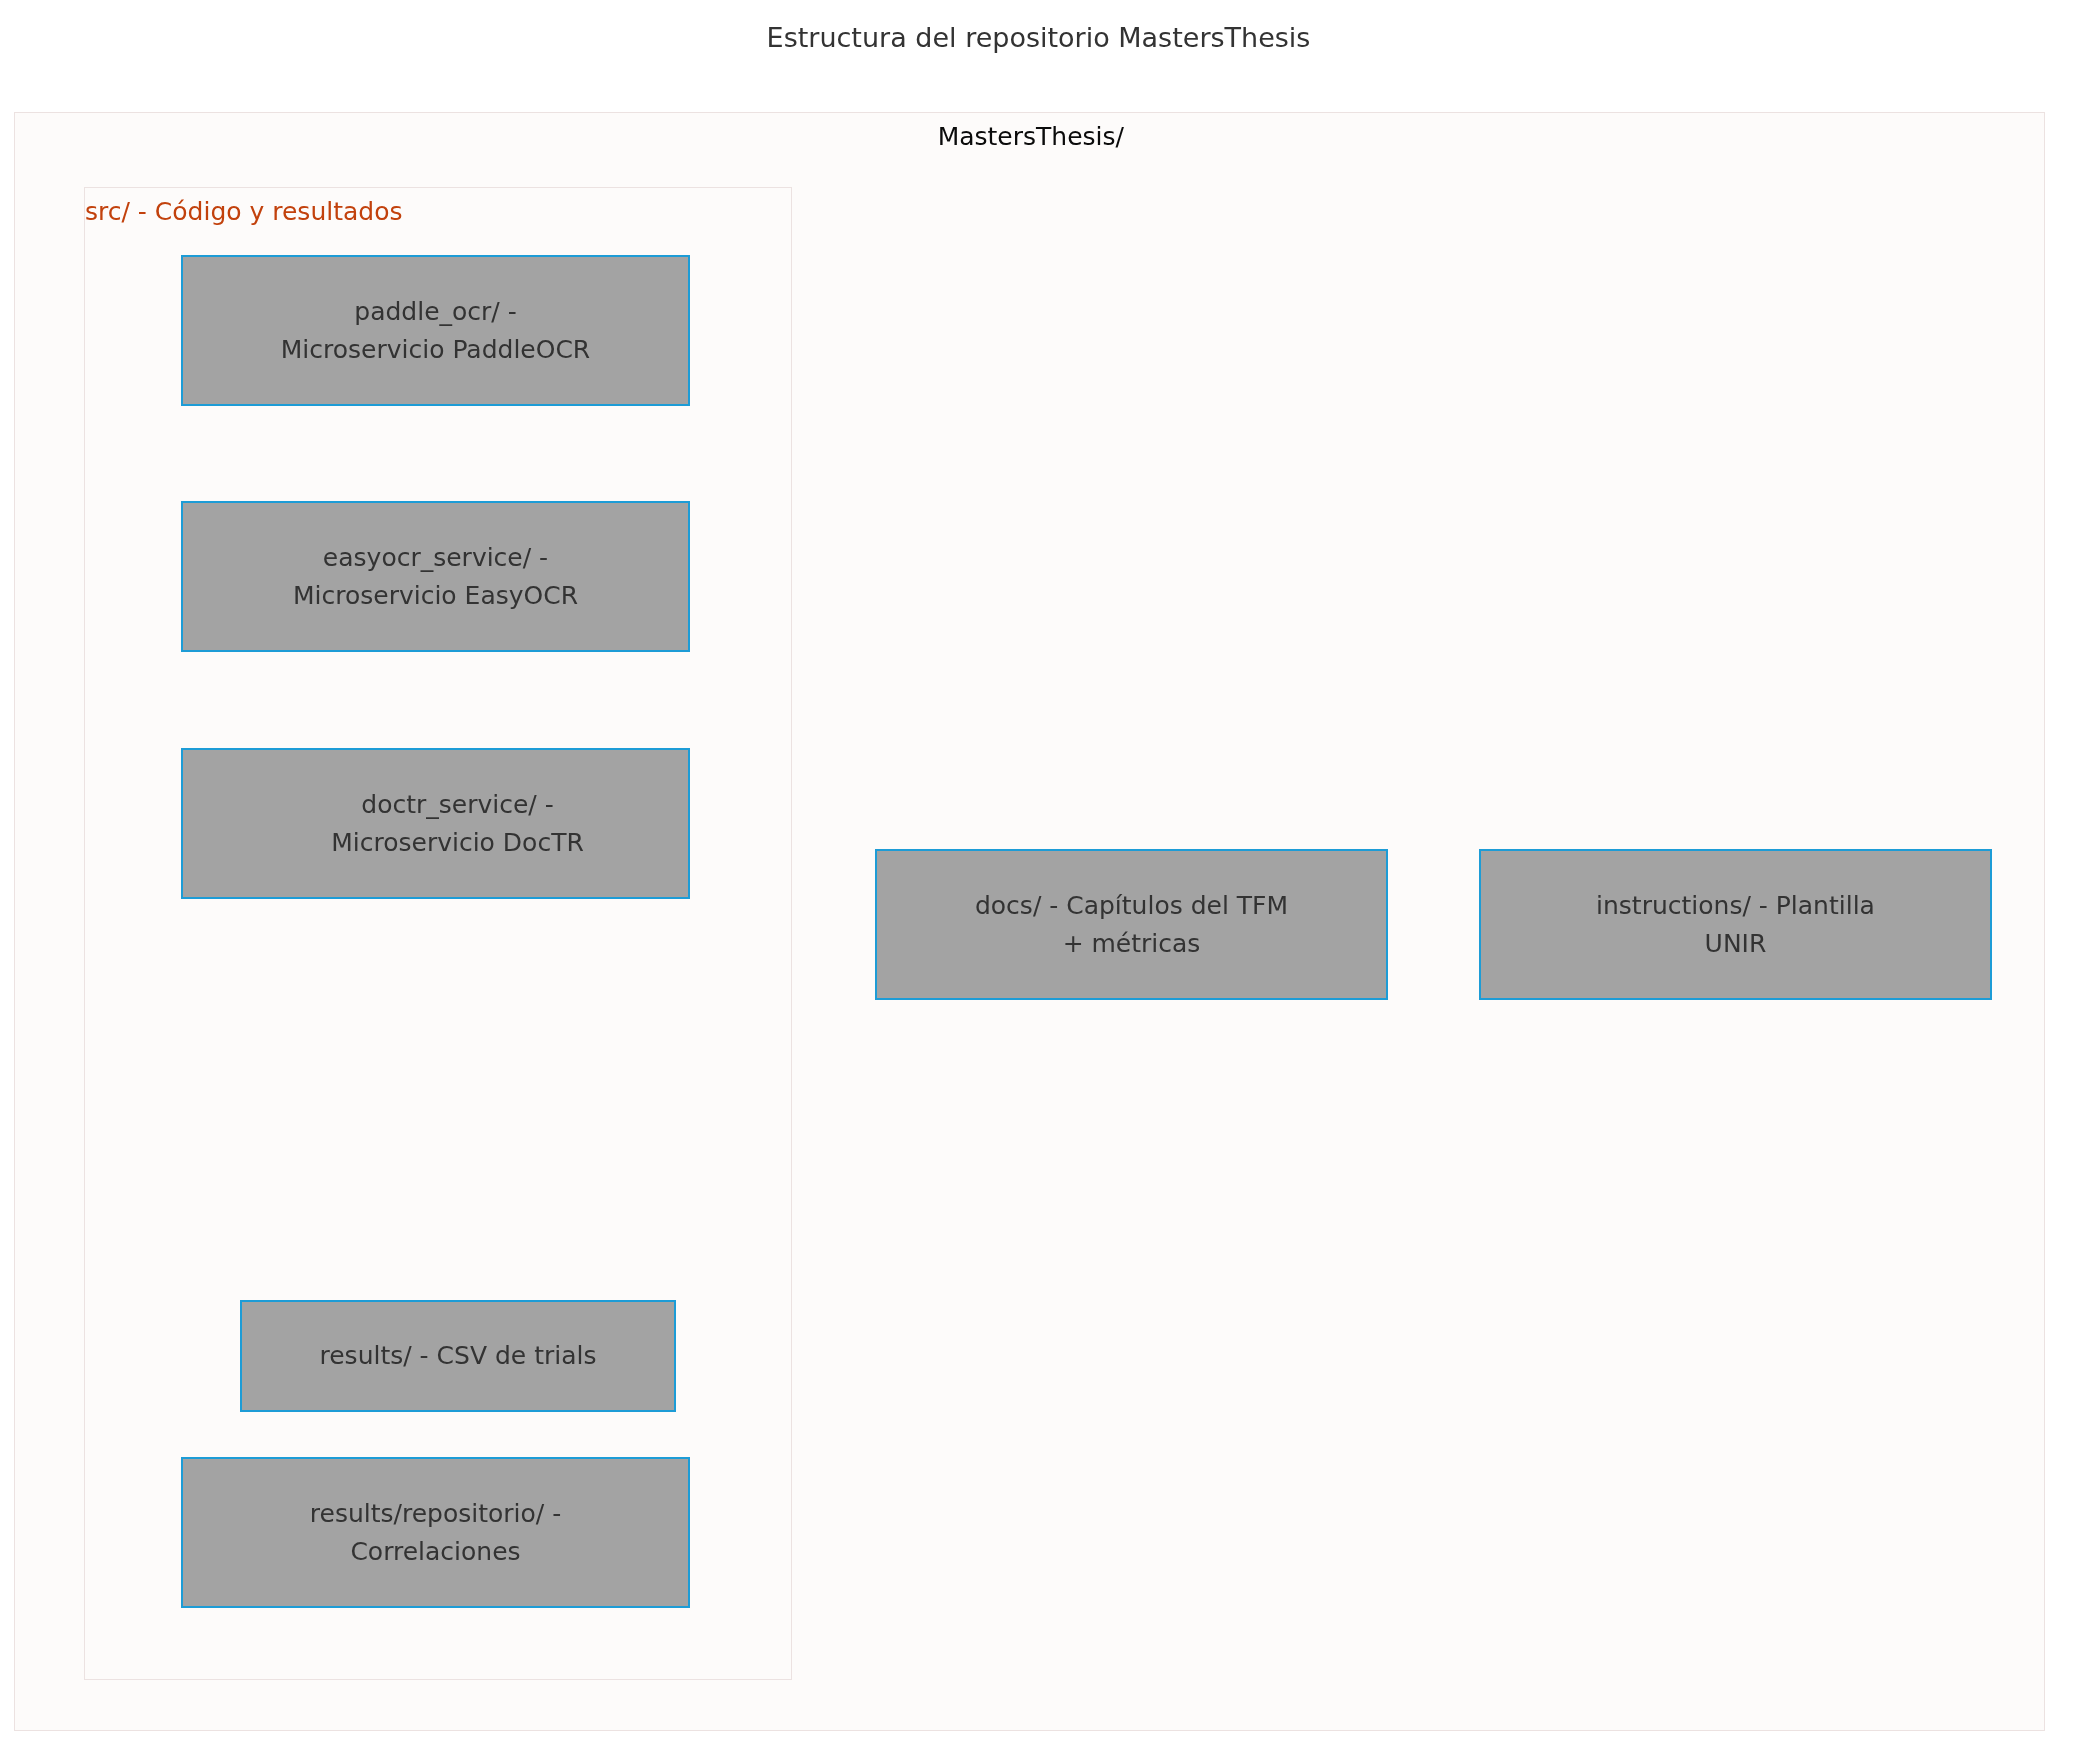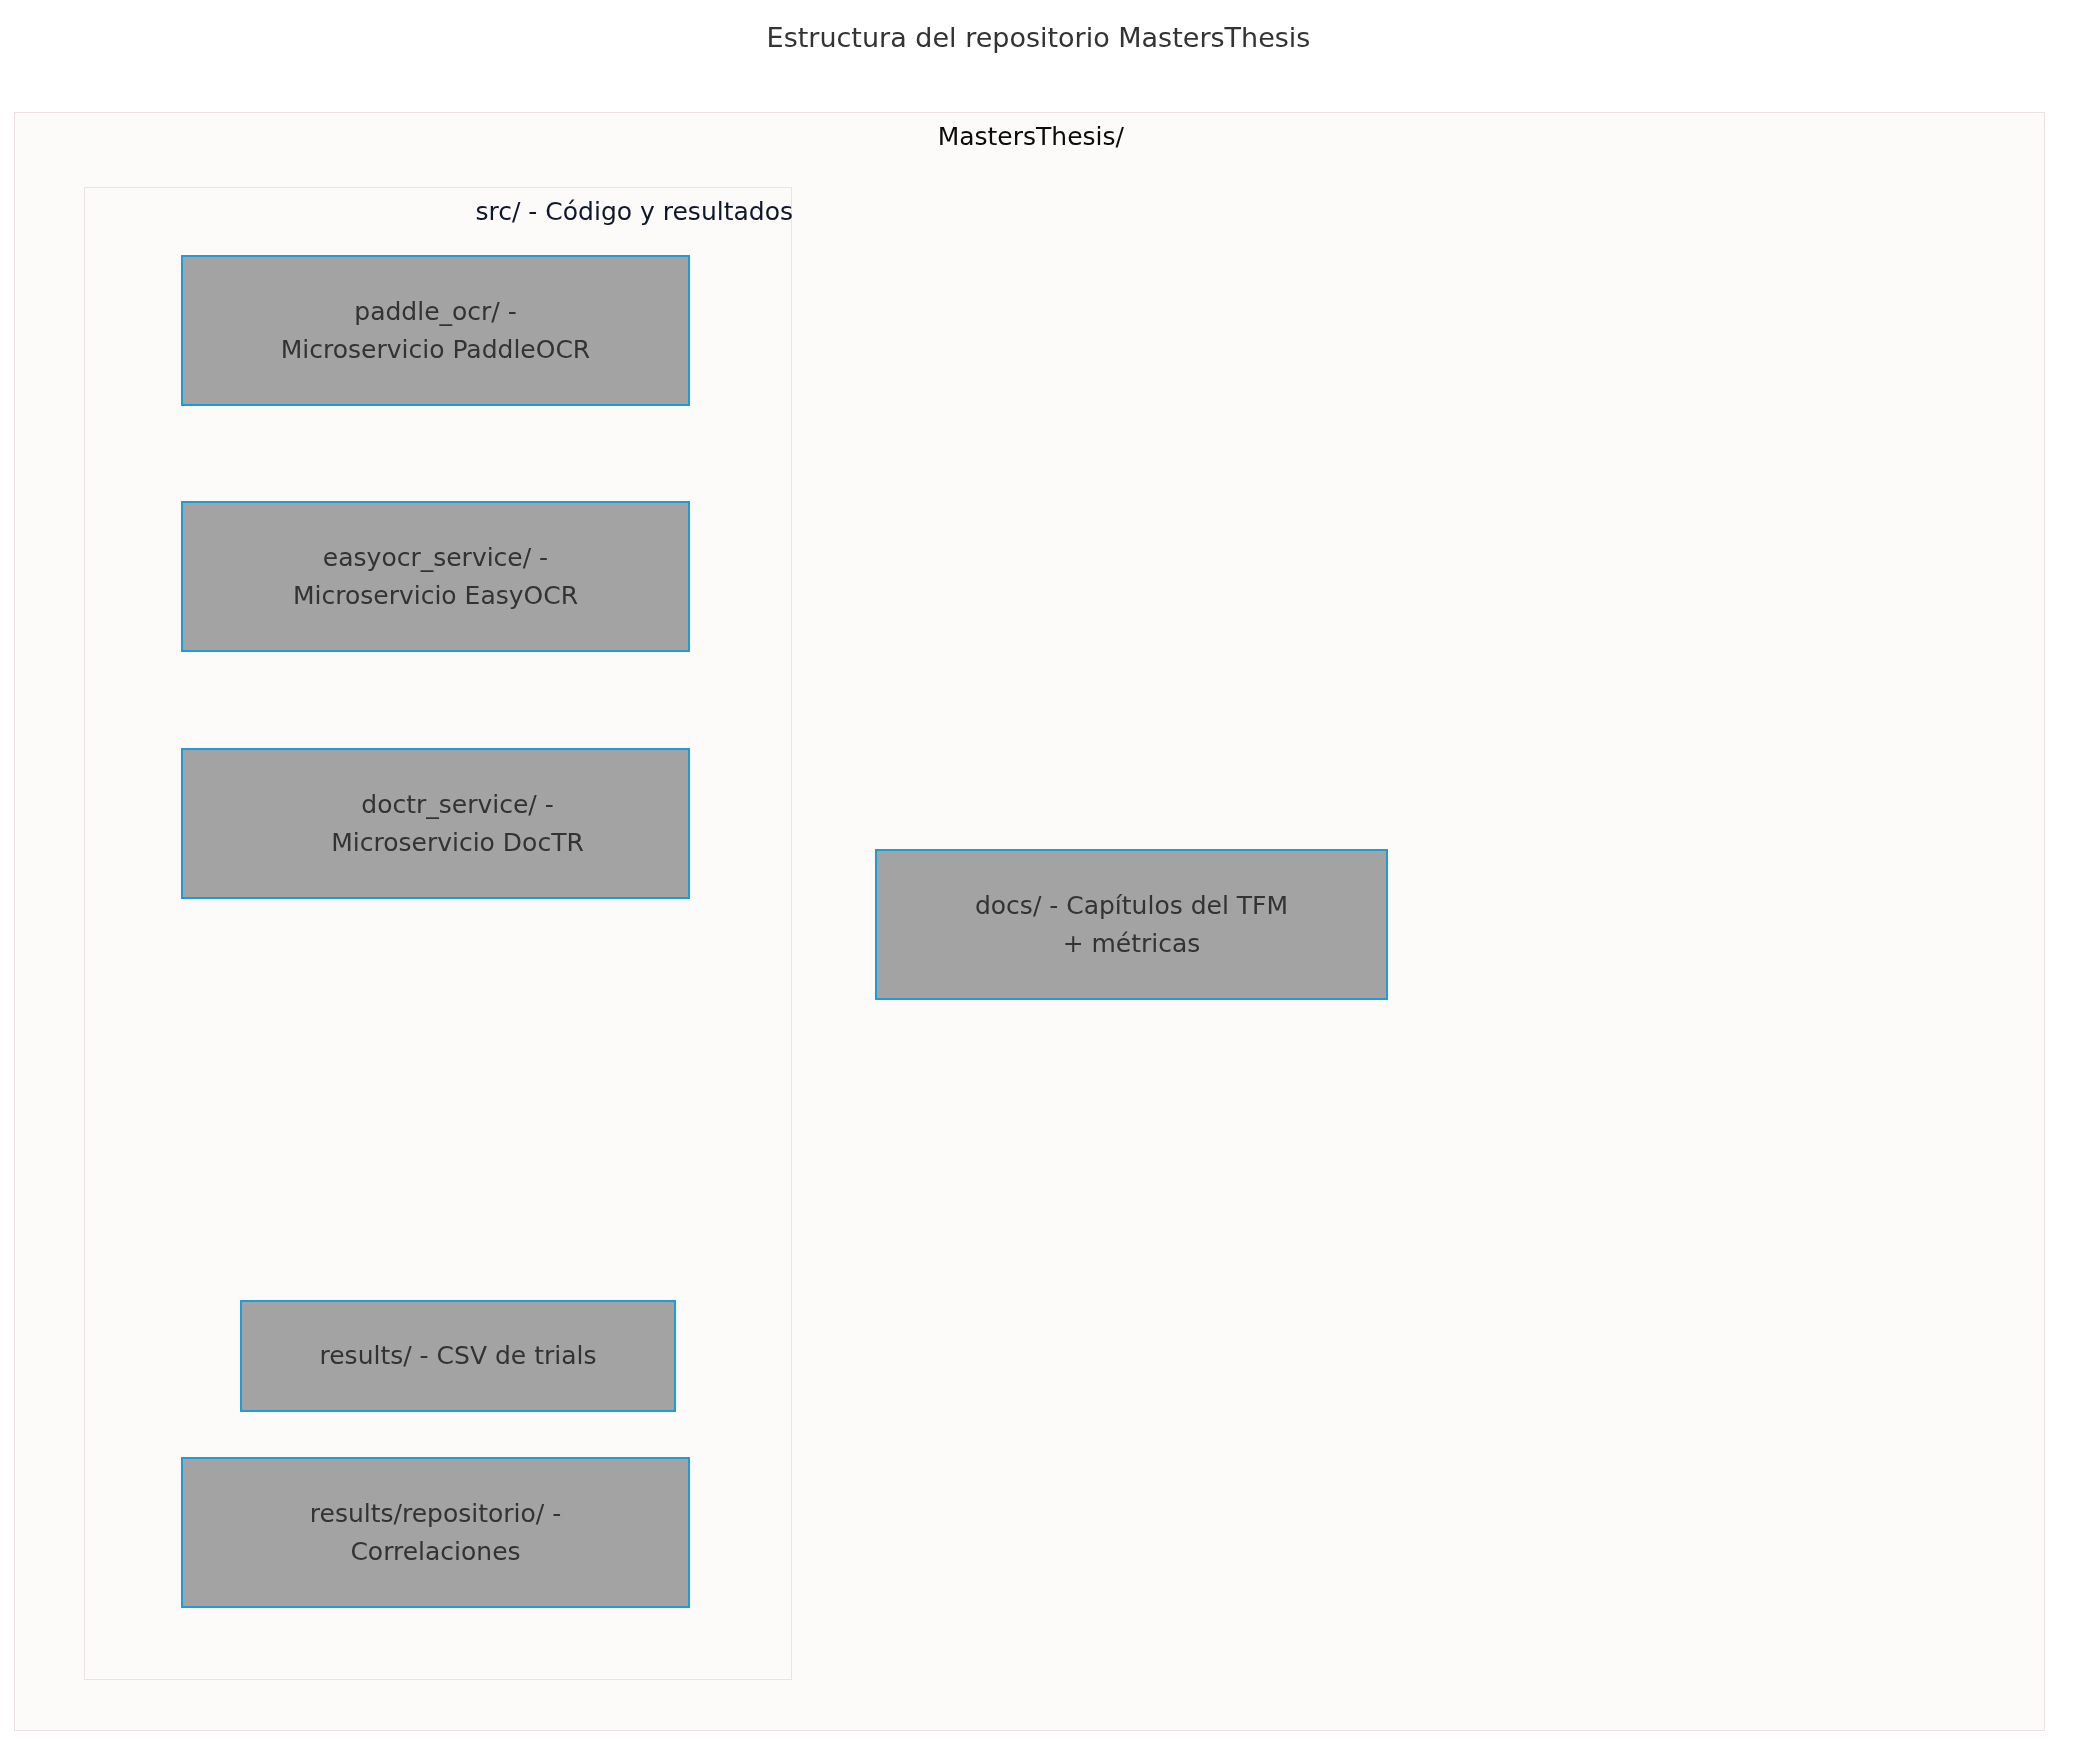--- a/index.html
+++ b/index.html
@@ -66,23 +66,23 @@
     height: 1493px;
     background: #fdfbfa;
     border: 1.9px solid #ece2e1;
     box-sizing: border-box;
   }
   .cluster-src-label {
     position: absolute;
     left: 0;
     top: 9px;
     width: 708px;
-    text-align: right;
+    text-align: left;
     font-size: 25px;
-    color: #0f172a;
+    color: #c2410c;
     white-space: nowrap;
   }
 
   
   .node {
     position: absolute;
     background: #a3a3a3;
     border: 2.6px solid #1d9cd6;
     box-sizing: border-box;
     display: flex;
@@ -148,15 +148,19 @@
   <div class="node n-correlations">
     <span class="node-label">results/repositorio/ -
 Correlaciones</span>
   </div>
 
   <div class="node n-docs">
     <span class="node-label">docs/ - Capítulos del TFM
 + métricas</span>
   </div>
 
+  <div class="node n-instructions">
+    <span class="node-label">instructions/ - Plantilla
+UNIR</span>
+  </div>
 
 </div>
 
 
 </body></html>

